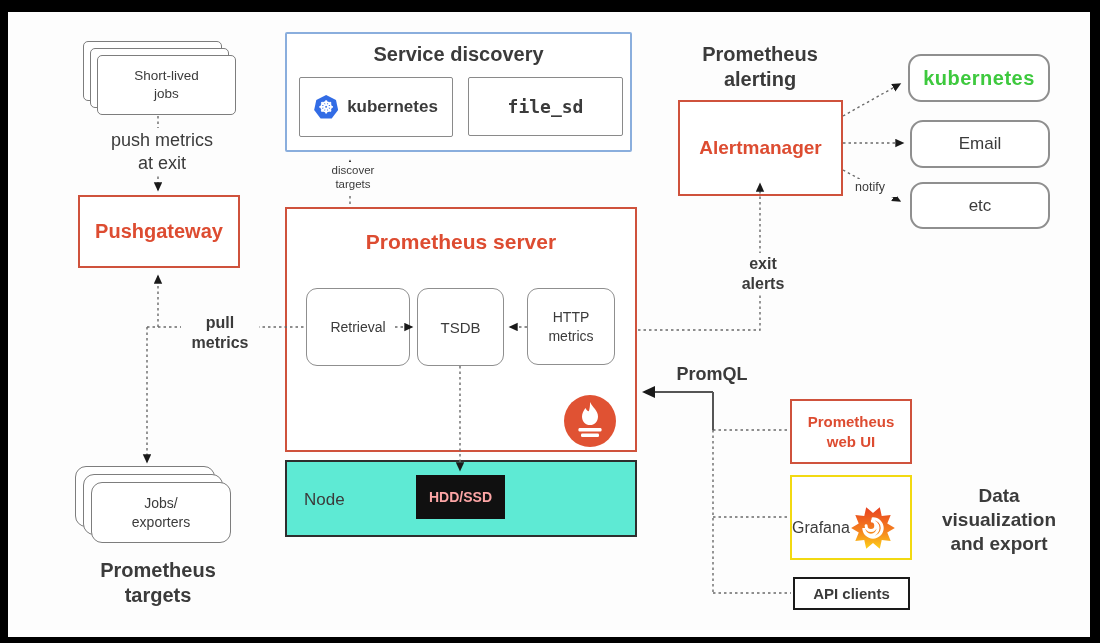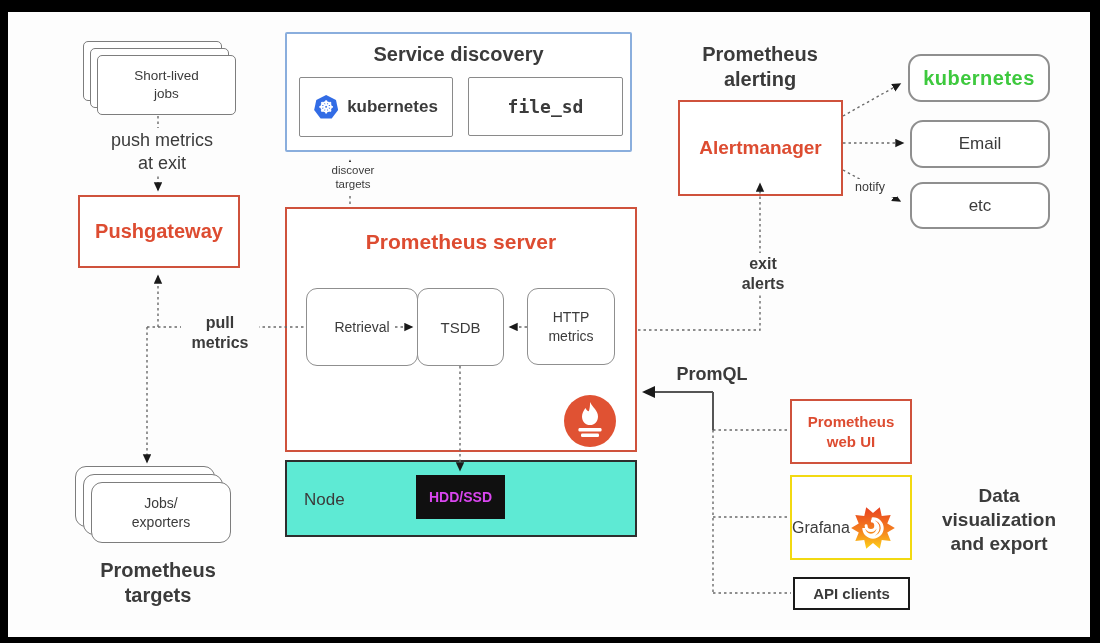--- a/index.html
+++ b/index.html
@@ -21,21 +21,21 @@
              border:1.7px solid #7d7d7d;border-radius:11px;box-sizing:border-box;}
   .lbl{position:absolute;text-align:center;color:#3b3b3b;line-height:1.26;z-index:5;}
   .lblbg{background:#fdfdfd;padding:1px 3px;}
   .bold{font-weight:bold;}
   .conn{position:absolute;left:0;top:0;z-index:4;pointer-events:none;}
   .line{display:block;}
   .k8icon{width:24px;height:24px;background:#326ce5;display:flex;align-items:center;
           justify-content:center;clip-path:polygon(50% 0%,91% 21%,100% 62%,73% 98%,27% 98%,0% 62%,9% 21%);}
   .k8icon span{color:#fff;font-size:17px;line-height:1;}
   .nodebg{background:#5eead4;border:2.2px solid #2e2e2e;}
-  .hddbox{background:#101010;color:#d946ef;font-weight:bold;}
+  .hddbox{background:#101010;color:#fca5a5;font-weight:bold;}
 </style>
 </head>
 <body>
 
 <div class="stage">
   <div class="canvas"></div>
 
   <div style="position:absolute;left:83px;top:41px;width:156px;height:77px;z-index:2;">
     <div class="stackcard" style="left:0;top:0;"></div>
     <div class="stackcard" style="left:7px;top:7px;"></div>
@@ -76,21 +76,21 @@
       </span>
     <span>kubernetes</span>
   </div>
   <div class="box sqgray" style="left:468px;top:77px;width:155px;height:59px;font-family:'DejaVu Sans Mono',monospace;font-weight:bold;font-size:18px;">
     <span>file_sd</span>
   </div>
 
   <div class="box redb" style="left:285px;top:207px;width:352px;height:245px;border-width:2.6px;">
     <div class="lbl bold" style="left:0;top:20px;width:100%;font-size:21px;color:#dd4c31;">Prometheus server</div>
   </div>
-  <div class="box grayb" style="left:306px;top:288px;width:112px;height:78px;font-size:14px;">
+  <div class="box grayb" style="left:306px;top:288px;width:104px;height:78px;font-size:14px;">
     <span>Retrieval</span>
   </div>
   <div class="box grayb" style="left:417px;top:288px;width:87px;height:78px;font-size:15px;">
     <span>TSDB</span>
   </div>
   <div class="box grayb" style="left:527px;top:288px;width:88px;height:77px;font-size:14px;line-height:1.3;">
     <div>
       <span class="line">HTTP</span>
       <span class="line">metrics</span>
     </div>

